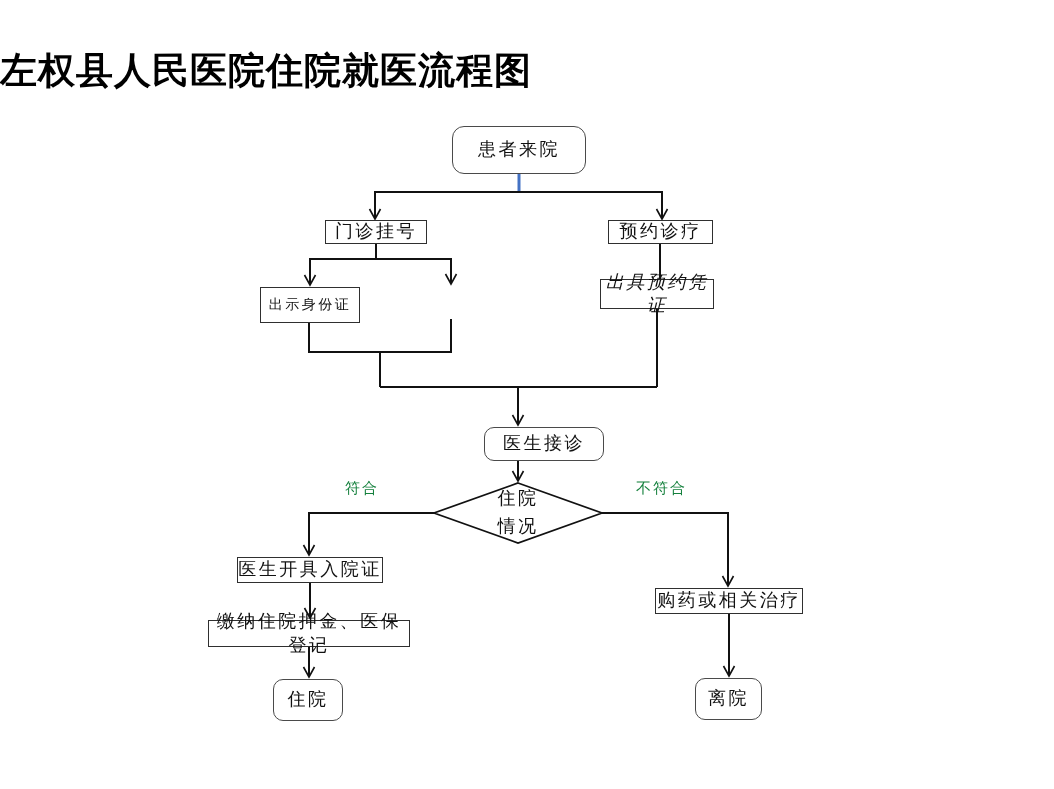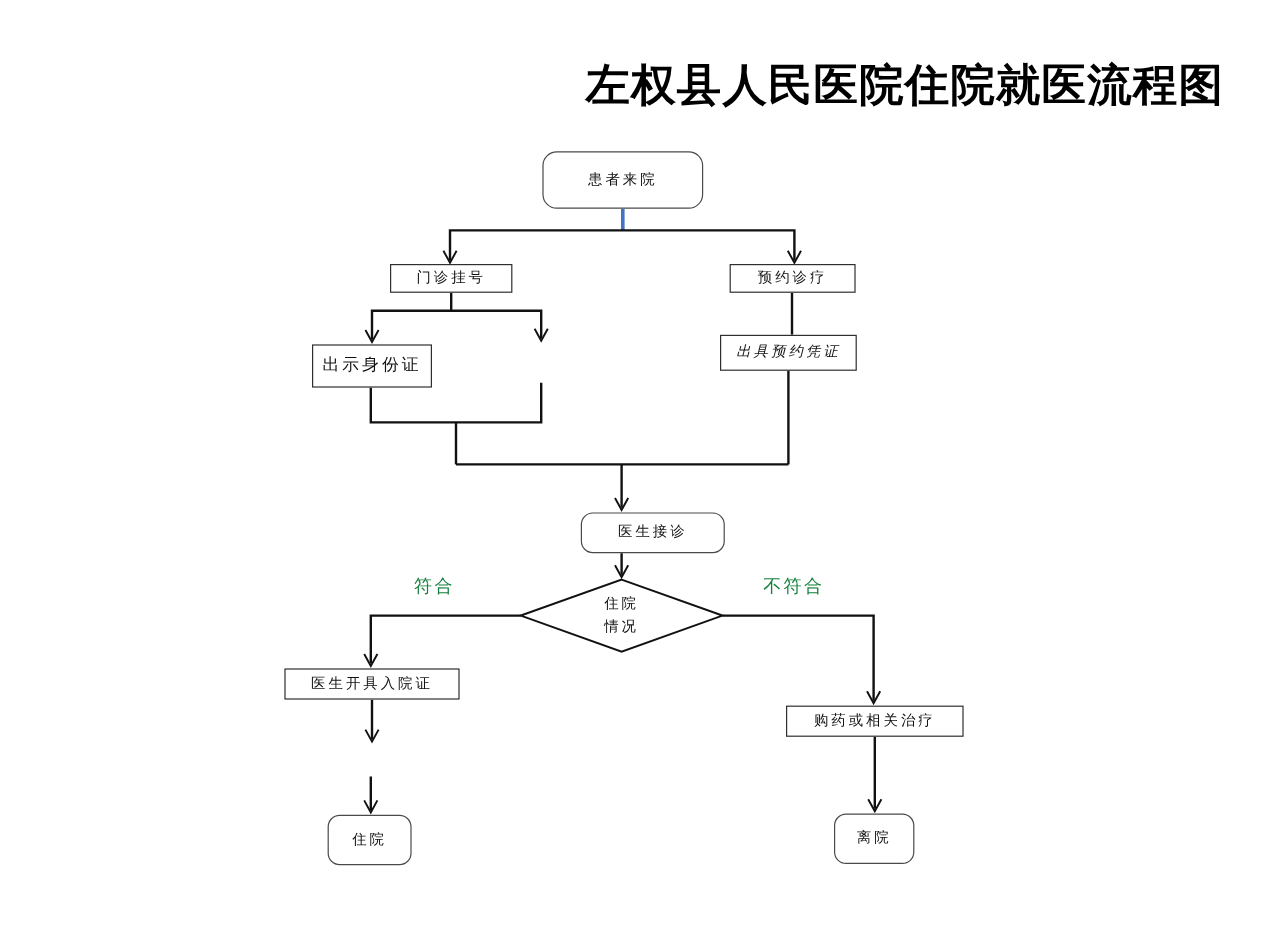--- a/index.html
+++ b/index.html
@@ -13,21 +13,21 @@
     height: 789px;
     background: #ffffff;
     font-family: "Liberation Serif", serif;
     overflow: hidden;
   }
   .title {
     position: absolute;
     top: 46px;
     left: 0;
     width: 1020px;
-    text-align: right;
+    text-align: left;
     font-size: 37px;
     font-weight: bold;
     letter-spacing: 1px;
     color: #000000;
   }
   svg.connectors {
     position: absolute;
     left: 0;
     top: 0;
     width: 1054px;
@@ -35,21 +35,21 @@
   }
   .node {
     position: absolute;
     box-sizing: border-box;
     display: flex;
     align-items: center;
     justify-content: center;
     background: #ffffff;
     border: 1.6px solid #2f2f2f;
     color: #111111;
-    font-size: 12px;
+    font-size: 18px;
     letter-spacing: 2.5px;
     text-align: center;
     white-space: pre-line;
     line-height: 1.3;
   }
   .node.rounded {
     border-radius: 12px;
     border-color: #4a4a4a;
   }
   .node.small-multiline {
@@ -133,20 +133,21 @@
 
   <div class="node" style="left:600px; top:279px; width:114px; height:30px;font-style:italic;">出具预约凭证</div>
 
   <div class="node rounded" style="left:458px; top:427px; width:120px; height:34px; border-radius:10px;margin-left:26px;">医生接诊</div>
 
   <div class="node decision-label" style="left:478px; top:489px; width:80px; height:48px;">住院
 情况</div>
 
   <div class="node" style="left:237px; top:557px; width:146px; height:26px;">医生开具入院证</div>
 
+  <div class="node" style="left:208px; top:620px; width:202px; height:27px;">缴纳住院押金、医保登记</div>
 
   <div class="node rounded" style="left:273px; top:679px; width:70px; height:42px; border-radius:10px;">住院</div>
 
   <div class="node" style="left:655px; top:588px; width:148px; height:26px;">购药或相关治疗</div>
 
   <div class="node rounded" style="left:695px; top:678px; width:67px; height:42px; border-radius:10px;">离院</div>
 
   <div class="edge-label" style="left:345px; top:479px;">符合</div>
 
   <div class="edge-label" style="left:636px; top:479px;">不符合</div>

